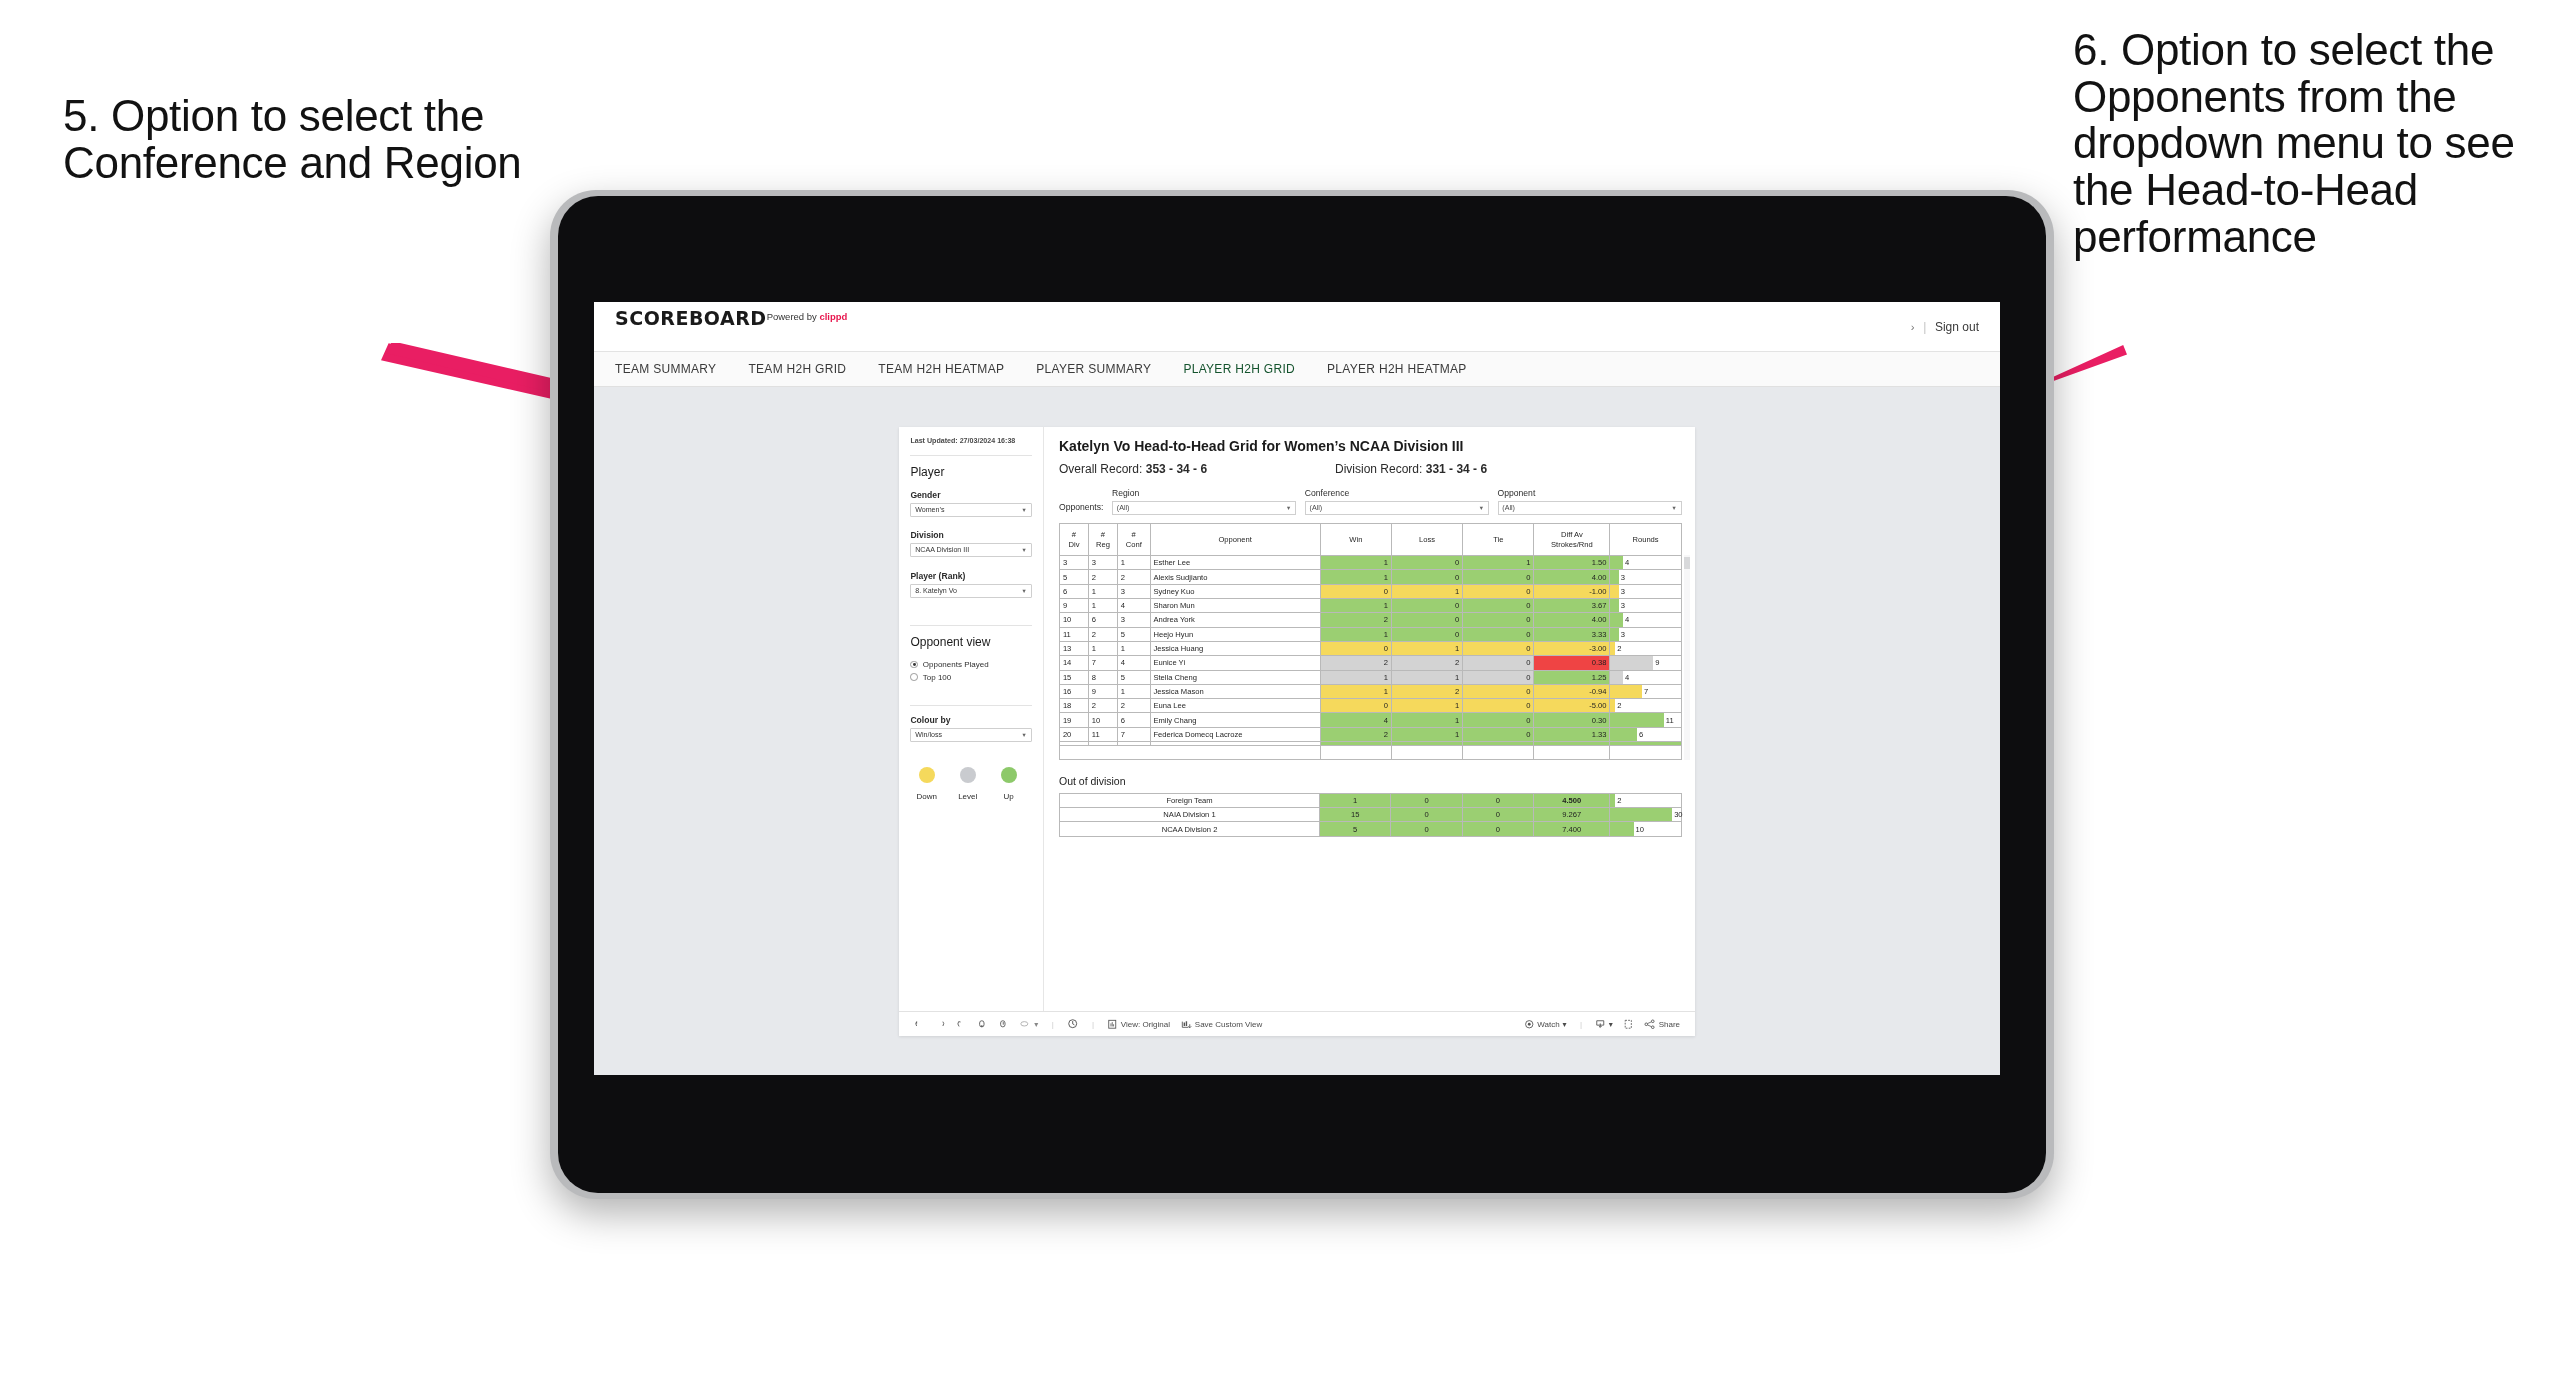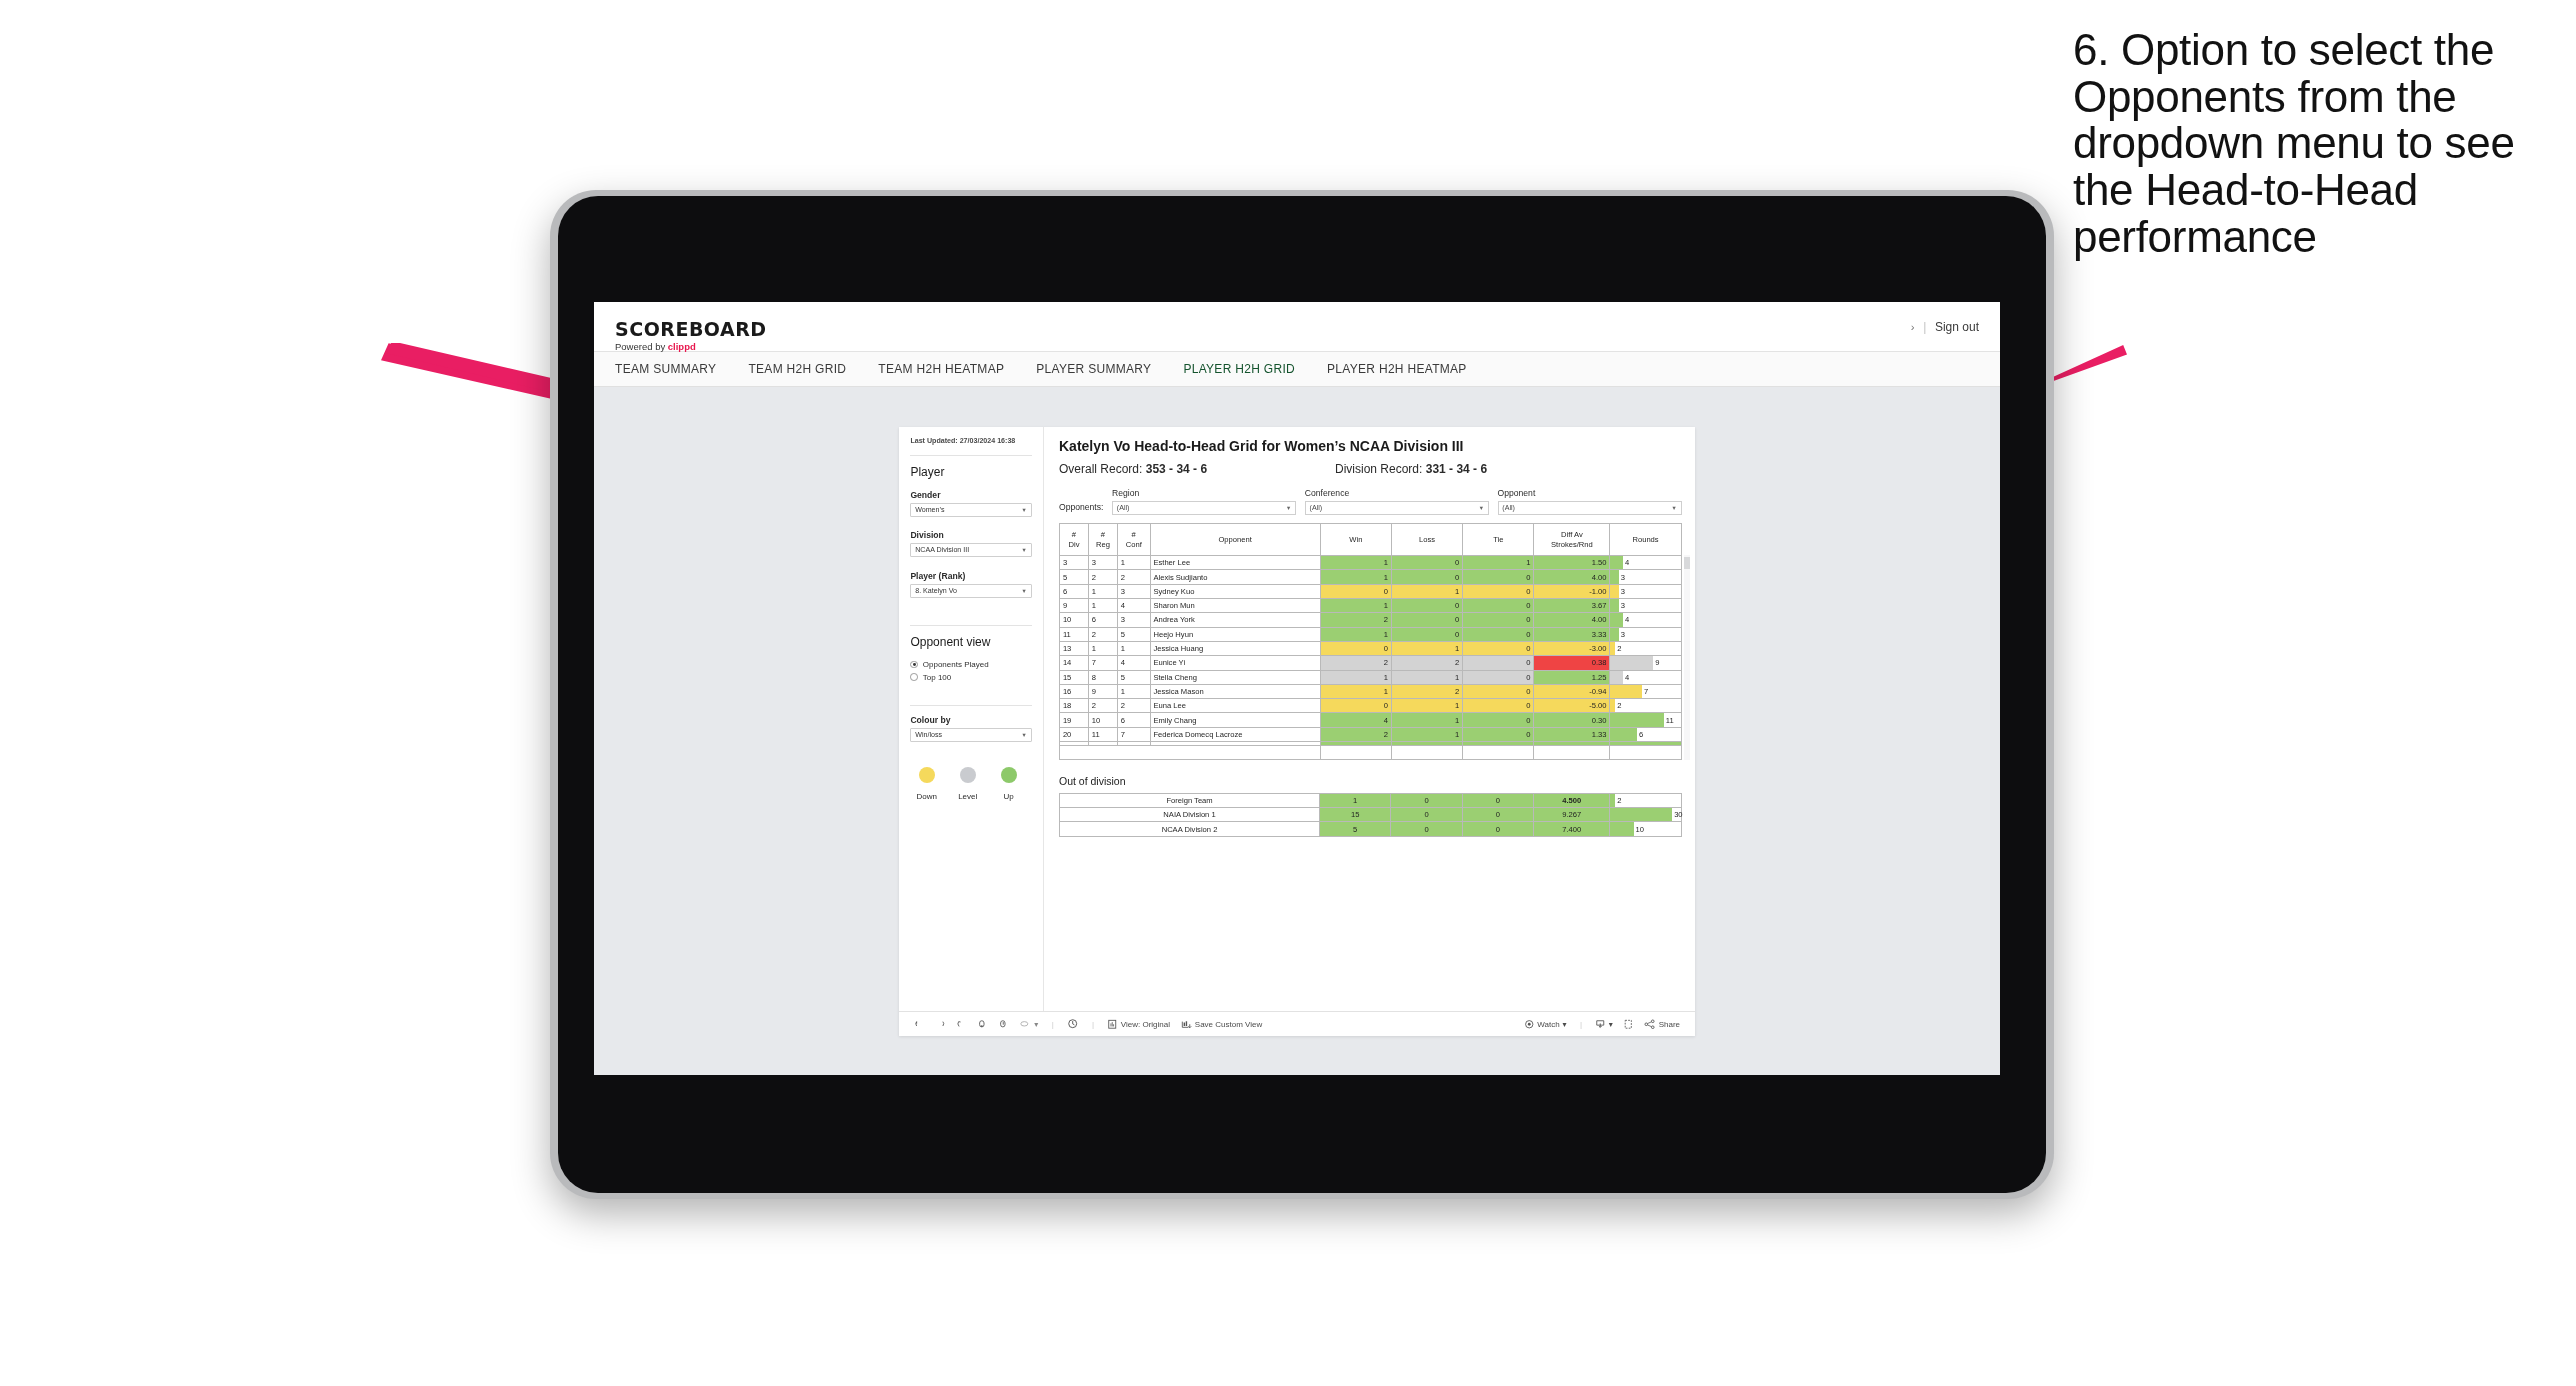--- a/index.html
+++ b/index.html
@@ -48,21 +48,21 @@
   .sensor.s2 { left: 579px; top: 698px; width: 6.7px;  height: 6.7px; }
   .sensor.s3 { left: 572px; top: 728px; width: 17px; height: 21px; background:#0a1020; }
   .sensor.s4 { left: 571px; top: 761px; width: 19px; height: 27px; }
   .sensor.s5 { left: 571px; top: 797px; width: 19px; height: 27px; }
 
   
   .app-header {
     height: 50px; background:#fff; display:flex; align-items:stretch;
     border-bottom: 1px solid #e3e3e3; position: relative;
   }
-  .logo-block { padding: 6.7px 19px 0 21px; display:flex; flex-direction:column; justify-content:flex-end; }
+  .logo-block { padding: 6.7px 19px 0 21px; display:flex; justify-content:center; }
   .logo-title {
     font-family: "DejaVu Sans", sans-serif;
     font-weight: 700; font-size: 19px; letter-spacing: 0.5px; color:#1a1a1a; line-height:1;
   }
   .logo-sub { font-size: 9.5px; color:#333; margin-top: 2.9px; line-height:1; }
   .logo-sub .brand { color:#e8174e; font-weight:700; }
   .nav-main { display:flex; align-items:stretch; }
   .nav-main a {
     display:flex; align-items:center; padding: 0 20px;
     font-size: 13px; color:#2b2b2b; text-decoration:none; letter-spacing:0.3px;
@@ -188,20 +188,21 @@
   .tb { display:flex; align-items:center; gap: 2.9px; color:#4b4b4b; }
   .tb svg { display:block; }
   .tb-sep { color:#ccc; margin: 0 2.9px; }
   .tb-grow { margin-left:auto; }
 </style>
 </head>
 <body>
 
 <div class="stage">
 
+  <div class="annot" id="annot-left">5. Option to select the Conference and Region</div>
 
   <div class="annot" id="annot-right">6. Option to select the Opponents from the dropdown menu to see the Head-to-Head performance</div>
 
   <svg class="arrow" style="left:381px; top:343px;" width="799" height="200" viewBox="0 0 840 210">
     <polygon points="0,18 760,190 745,140 840,200 720,205 752,168 8,0" fill="#e91e63"></polygon>
     <path d="M4 10 L770 192 L742 143 L836 199 L716 206 L754 170 L12 -2 Z" fill="#e91e63"></path>
   </svg>
   <svg class="arrow" style="left:1689px; top:343px;" width="438" height="162" viewBox="0 0 460 170">
     <path d="M456 2 L110 160 L146 112 L40 150 L168 168 L132 130 L460 12 Z" fill="#e91e63"></path>
   </svg>

